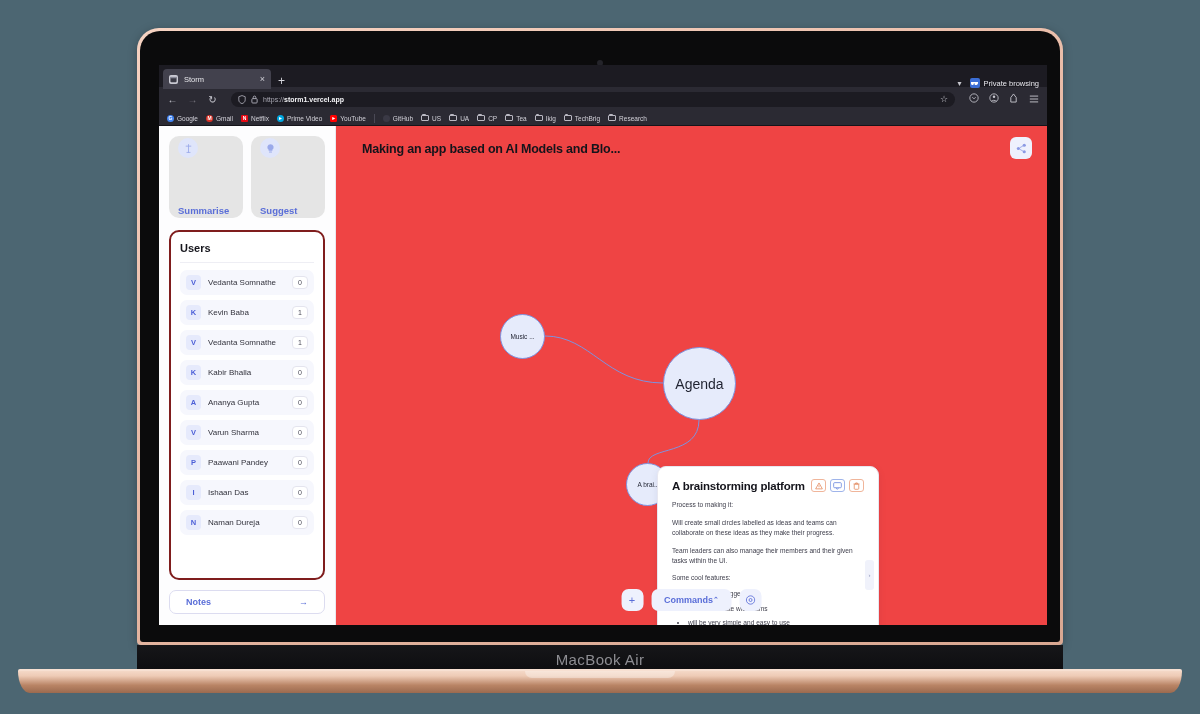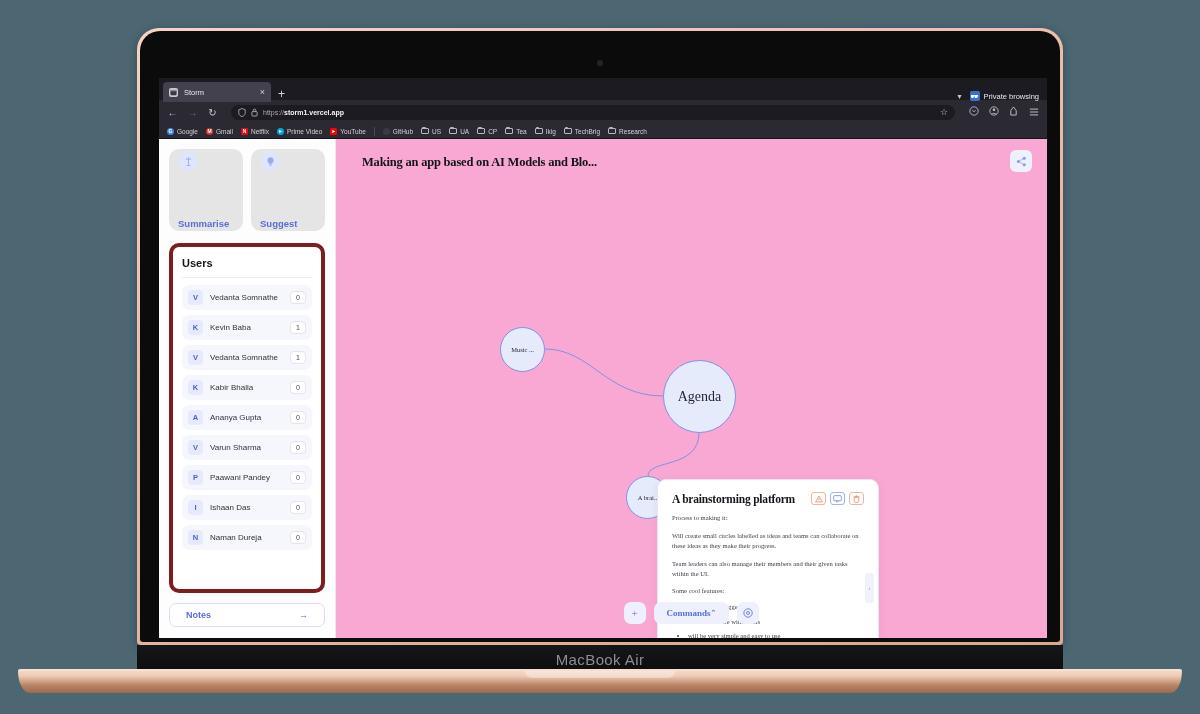--- a/index.html
+++ b/index.html
@@ -56,21 +56,21 @@
     content:""; position:absolute; left:50%; top:0; transform:translateX(-50%);
     width: 150px; height: 7px; background: rgba(255,255,255,.35);
     border-radius: 0 0 7px 7px;
   }
   .base-lip {
     position: absolute; left: 18px; top: 669px; width: 1164px; height: 4px;
     background: #f7e0d2; border-radius: 3px;
   }
 
   
-  .browser { position: absolute; left: 19px; top: 47px; width: 888px; height: 560px; background:#fff; }
+  .browser { position: absolute; left: 19px; top: 34px; width: 888px; height: 560px; background:#fff; }
   .tabstrip {
     height: 22px; background: #1c1b22; display: flex; align-items: flex-end; padding-left: 4px; gap: 2px;
   }
   .tab {
     height: 20px; width: 108px; background:#42414d; border-radius: 4px 4px 0 0;
     display:flex; align-items:center; gap:6px; padding: 0 6px; position: relative; top:2px;
   }
   .tab-favicon { width: 9px; height: 9px; border-radius: 2px; background:#c9c9d2; flex:none;
                  display:flex; align-items:center; justify-content:center; }
   .tab-favicon svg { display:block; }
@@ -118,21 +118,21 @@
     flex:1; height: 82px; background:#e5e5e5; border-radius: 10px;
     padding: 2px 9px; display:flex; flex-direction:column; justify-content:space-between;
   }
   .quick-ico {
     width:20px;height:20px;border-radius:50%;background:#dfe5fb;
     display:flex;align-items:center;justify-content:center;
   }
   .quick-label { font-size:9.5px; color:#5a6ed8; font-weight:700; }
 
   .users-panel {
-    margin-top: 12px; background:#fff; border:4px solid #7f1d1d; border-radius:10px;
+    margin-top: 12px; background:#fff; border:2px solid #7f1d1d; border-radius:10px;
     padding: 10px 9px; flex: 1 1 auto; overflow:hidden;
   }
   .users-title { font-size:11px; font-weight:700; color:#15151c; }
   .users-rule { height:1px; background:#eeeef4; margin: 8px 0 7px; }
   .user-row {
     display:flex; align-items:center; gap:7px;
     background:#f6f7fd; border-radius:7px; padding: 5px 6px; margin-bottom:5px;
   }
   .avatar {
     width:15px;height:15px;border-radius:4px;background:#e6eafc;color:#4c5fd7;
@@ -146,21 +146,21 @@
 
   .notes-btn {
     margin: 10px 0 11px; height: 24px; border:1px solid #dcdcf0; border-radius:7px;
     background:#fff; display:flex; align-items:center; justify-content:space-between;
     padding: 0 16px;
   }
   .notes-label { font-size:9px; color:#5a6ed8; font-weight:700; }
   .notes-arrow { font-size:9px; color:#5a6ed8; }
 
   
-  .canvas { flex:1; position:relative; background:#f9a8d4; overflow:hidden;font-family:Liberation Serif, serif; }
+  .canvas { flex:1; position:relative; background:#ef4444; overflow:hidden; }
   .canvas-title {
     position:absolute; left:26px; top:16px; font-size:12.5px; font-weight:700; color:#14141b;
     letter-spacing:-.2px;
   }
   .share-btn {
     position:absolute; right:15px; top:11px; width:22px;height:22px;border-radius:6px;
     background:#eef1fd; display:flex;align-items:center;justify-content:center;
   }
 
   .graph { position:absolute; inset:0; }

